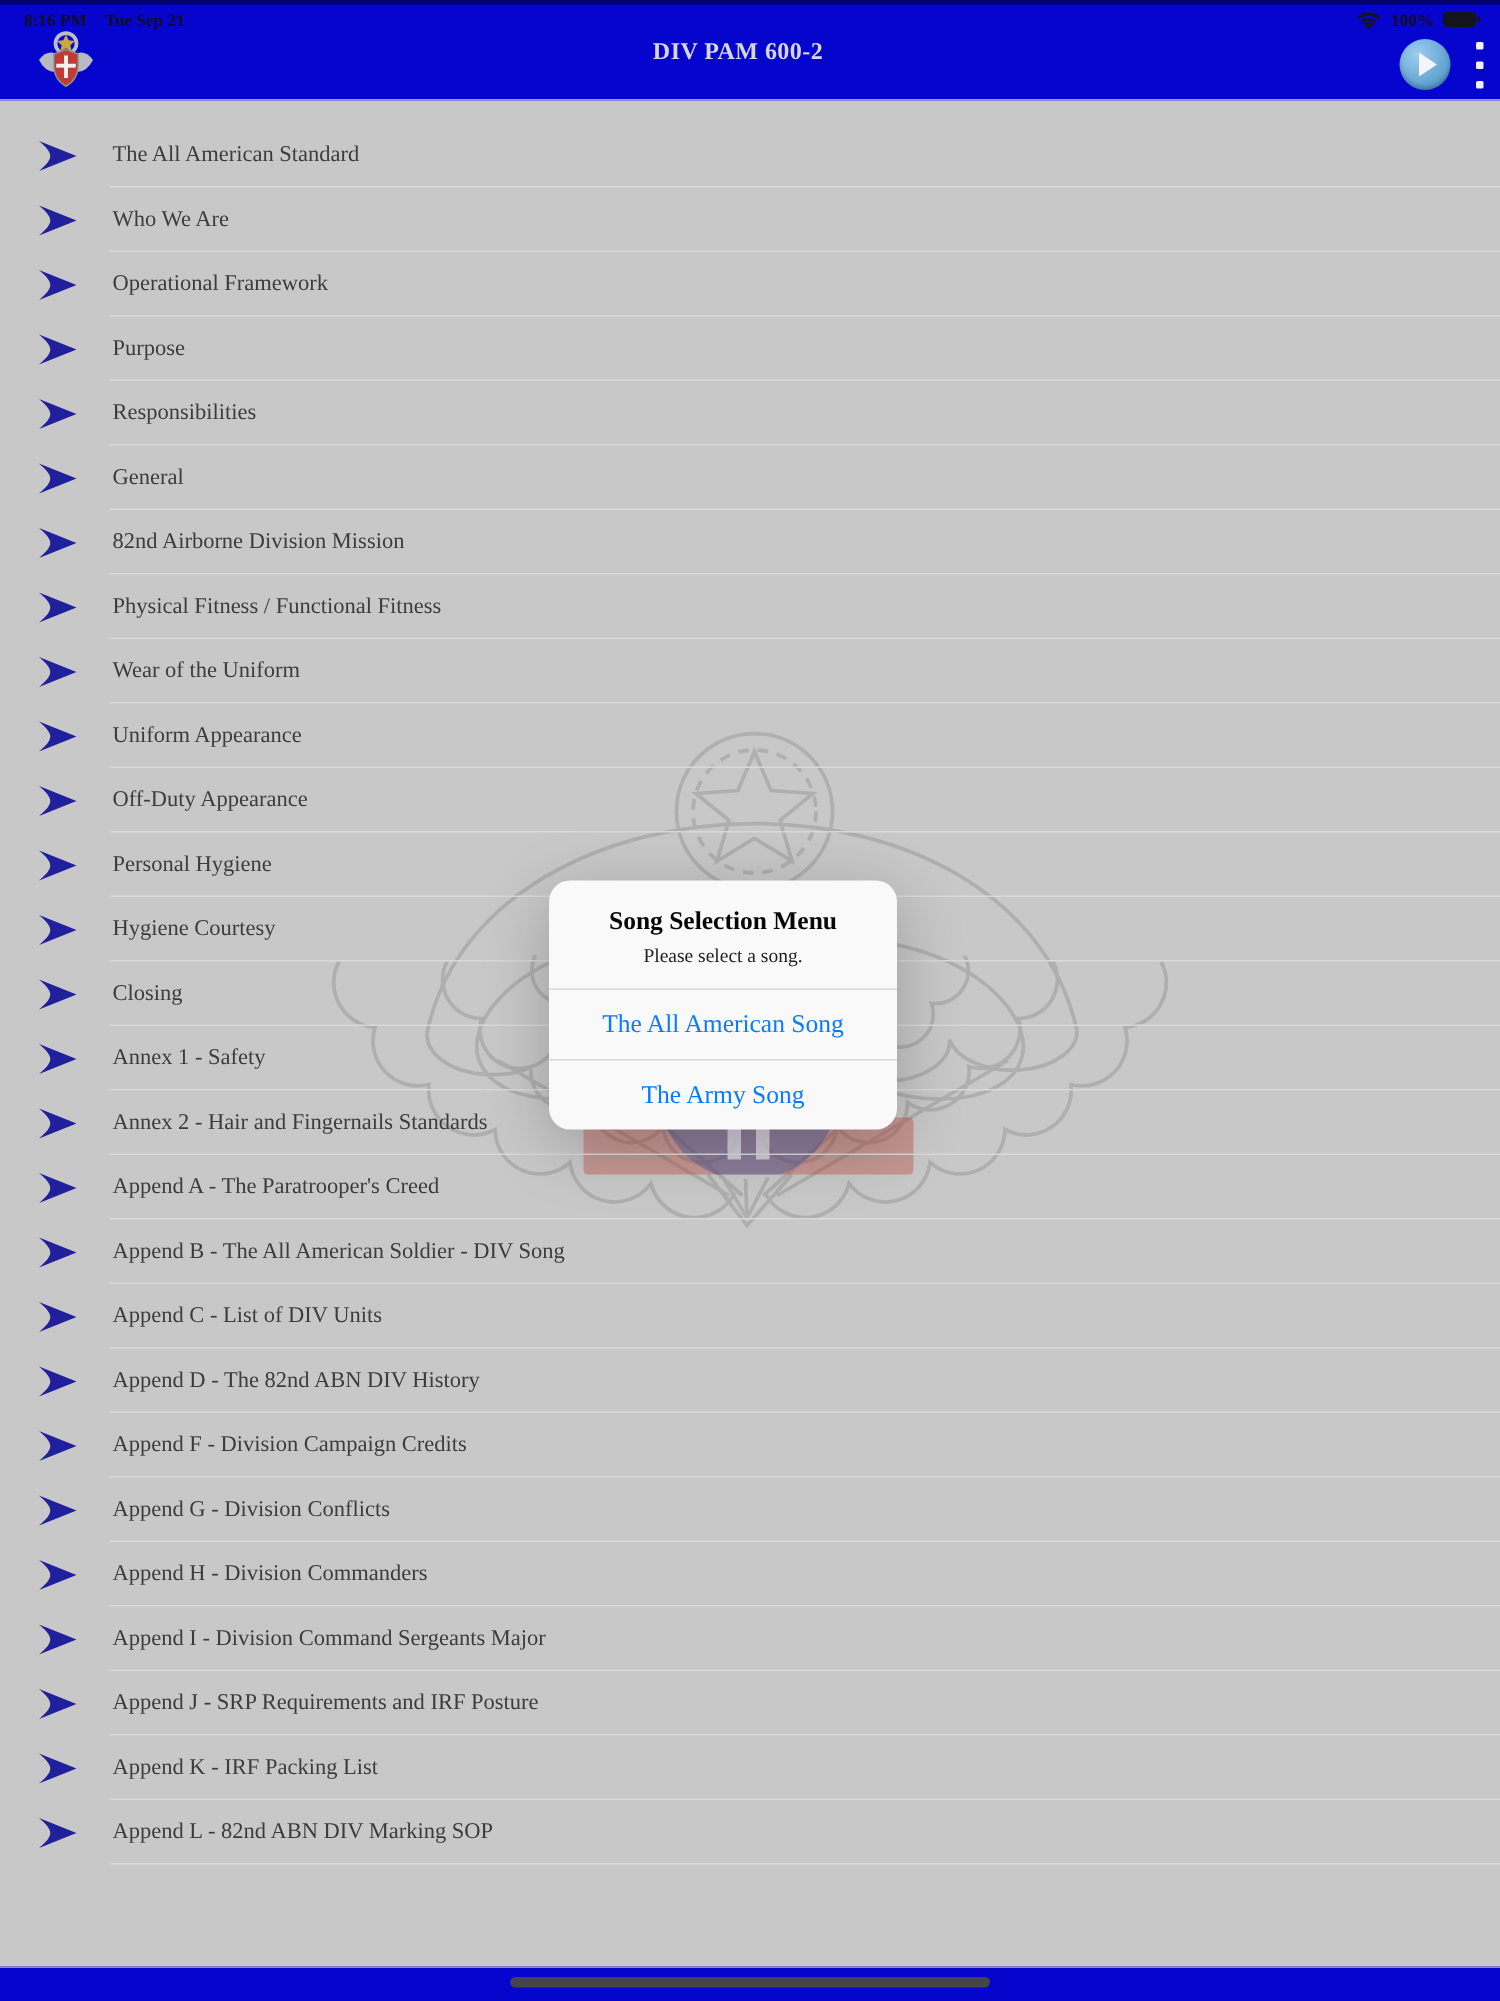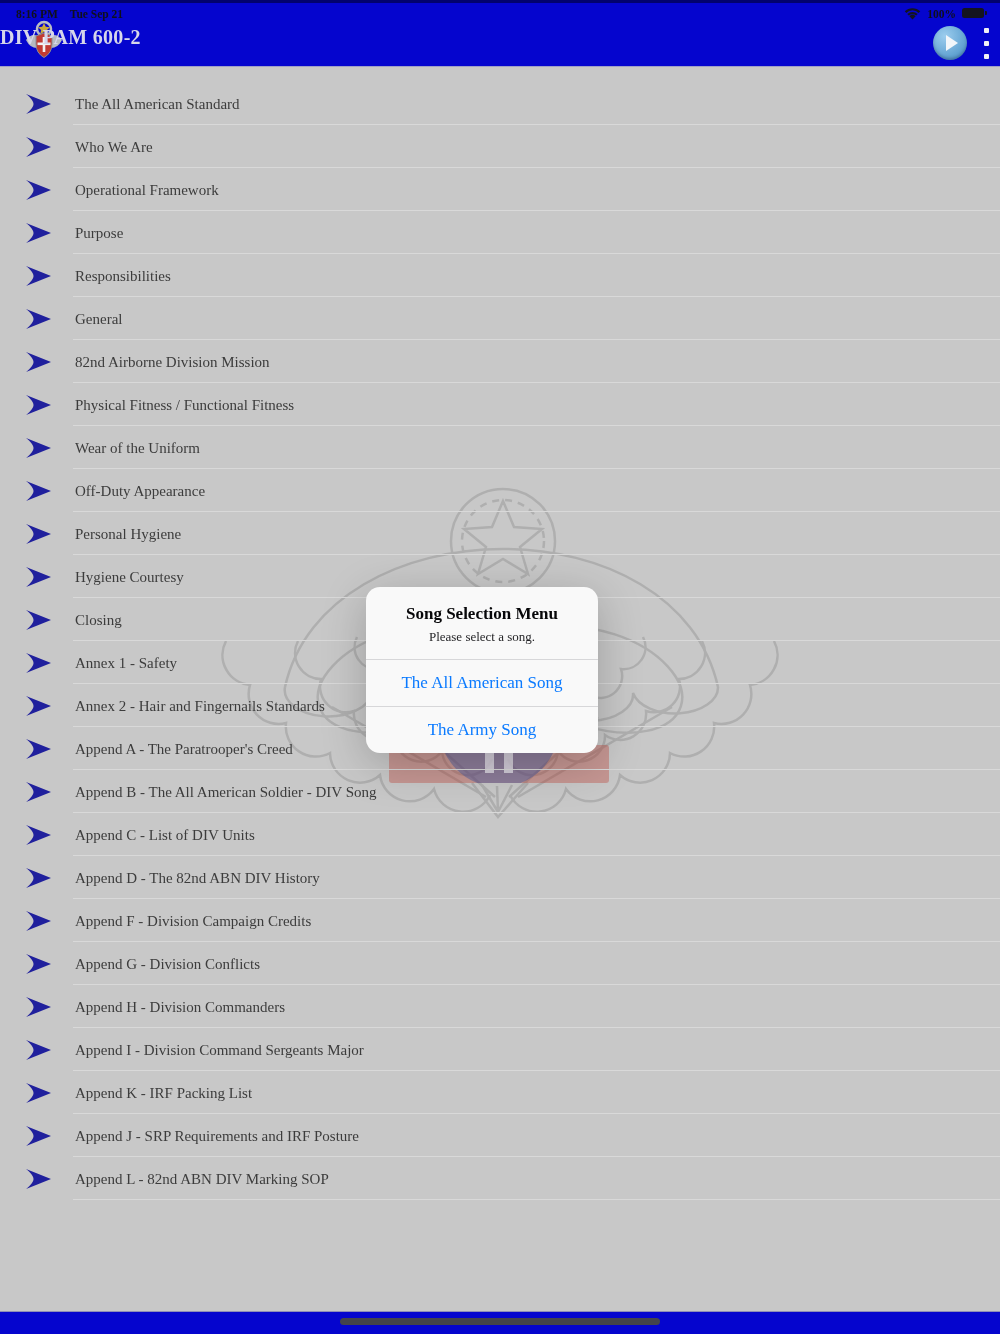--- a/index.html
+++ b/index.html
@@ -11,22 +11,22 @@
           border-bottom:1px solid #9fa0c8;z-index:3;}
   .header::before{content:"";position:absolute;top:0;left:0;right:0;height:3px;background:rgba(0,0,12,.5);}
   .statusbar{position:absolute;top:3px;left:0;right:0;height:21px;display:flex;
              justify-content:space-between;align-items:center;padding:0 16px;
              color:#10101c;font-size:11.5px;font-weight:bold;}
   .status-left span{margin-right:12px;}
   .status-right{display:flex;align-items:flex-start;gap:6px;}
   .battery{position:relative;width:22px;height:10px;background:#14141f;border-radius:2.5px;}
   .battery::after{content:"";position:absolute;right:-3px;top:3px;width:2px;height:4px;
                   background:#14141f;border-radius:0 1px 1px 0;}
-  .nav-title{position:absolute;top:26px;left:0;right:16px;text-align:left;
-             color:#d6d6ea;font-size:20px;font-weight:bold;letter-spacing:.3px;}
+  .nav-title{position:absolute;top:26px;left:0;right:16px;text-align:center;
+             color:#d6d6ea;font-size:16px;font-weight:bold;letter-spacing:.3px;}
   .app-badge{position:absolute;left:24px;top:20px;width:40px;height:43px;}
   .play-btn{position:absolute;left:933px;top:26px;width:34px;height:34px;border-radius:50%;
             background:radial-gradient(circle at 35% 30%,#9ccdee,#5d9fcf 70%,#4a8cbd);
             box-shadow:inset 0 -2px 3px rgba(0,0,40,.25);}
   .play-btn::after{content:"";position:absolute;left:13px;top:9px;
             border-left:12px solid #f2f6fa;border-top:8px solid transparent;border-bottom:8px solid transparent;}
   .dots{position:absolute;left:984px;top:28px;width:5px;}
   .dots i{display:block;width:4.5px;height:4.5px;background:#f0f0f5;margin-bottom:8.5px;border-radius:1px;}
 
   
@@ -195,20 +195,26 @@
       <span class="label">Physical Fitness / Functional Fitness</span>
     </div>
 
     <div class="row">
       <svg class="arrow" viewBox="0 0 27 22">
         <path d="M1 1 L26 11 L1 21 C6.5 16.5 8.5 13.5 8.5 11 C8.5 8.5 6.5 5.5 1 1 Z" fill="#20209d"></path>
       </svg>
       <span class="label">Wear of the Uniform</span>
     </div>
 
+    <div class="row">
+      <svg class="arrow" viewBox="0 0 27 22">
+        <path d="M1 1 L26 11 L1 21 C6.5 16.5 8.5 13.5 8.5 11 C8.5 8.5 6.5 5.5 1 1 Z" fill="#20209d"></path>
+      </svg>
+      <span class="label">Uniform Appearance</span>
+    </div>
 
     <div class="row">
       <svg class="arrow" viewBox="0 0 27 22">
         <path d="M1 1 L26 11 L1 21 C6.5 16.5 8.5 13.5 8.5 11 C8.5 8.5 6.5 5.5 1 1 Z" fill="#20209d"></path>
       </svg>
       <span class="label">Off-Duty Appearance</span>
     </div>
 
     <div class="row">
       <svg class="arrow" viewBox="0 0 27 22">
@@ -299,28 +305,28 @@
       <svg class="arrow" viewBox="0 0 27 22">
         <path d="M1 1 L26 11 L1 21 C6.5 16.5 8.5 13.5 8.5 11 C8.5 8.5 6.5 5.5 1 1 Z" fill="#20209d"></path>
       </svg>
       <span class="label">Append I - Division Command Sergeants Major</span>
     </div>
 
     <div class="row">
       <svg class="arrow" viewBox="0 0 27 22">
         <path d="M1 1 L26 11 L1 21 C6.5 16.5 8.5 13.5 8.5 11 C8.5 8.5 6.5 5.5 1 1 Z" fill="#20209d"></path>
       </svg>
+      <span class="label">Append J - SRP Requirements and IRF Posture</span>
+    </div>
+
+    <div class="row">
+      <svg class="arrow" viewBox="0 0 27 22">
+        <path d="M1 1 L26 11 L1 21 C6.5 16.5 8.5 13.5 8.5 11 C8.5 8.5 6.5 5.5 1 1 Z" fill="#20209d"></path>
+      </svg>
       <span class="label">Append K - IRF Packing List</span>
-    </div>
-
-    <div class="row">
-      <svg class="arrow" viewBox="0 0 27 22">
-        <path d="M1 1 L26 11 L1 21 C6.5 16.5 8.5 13.5 8.5 11 C8.5 8.5 6.5 5.5 1 1 Z" fill="#20209d"></path>
-      </svg>
-      <span class="label">Append J - SRP Requirements and IRF Posture</span>
     </div>
 
     <div class="row">
       <svg class="arrow" viewBox="0 0 27 22">
         <path d="M1 1 L26 11 L1 21 C6.5 16.5 8.5 13.5 8.5 11 C8.5 8.5 6.5 5.5 1 1 Z" fill="#20209d"></path>
       </svg>
       <span class="label">Append L - 82nd ABN DIV Marking SOP</span>
     </div>
   </div>
 

